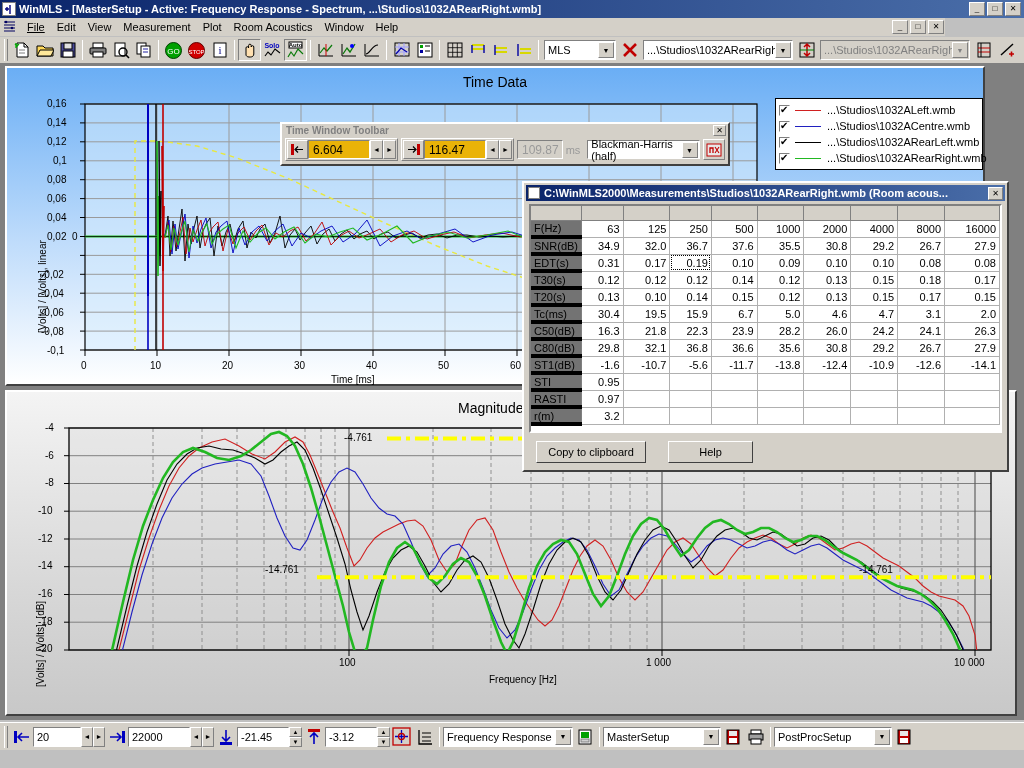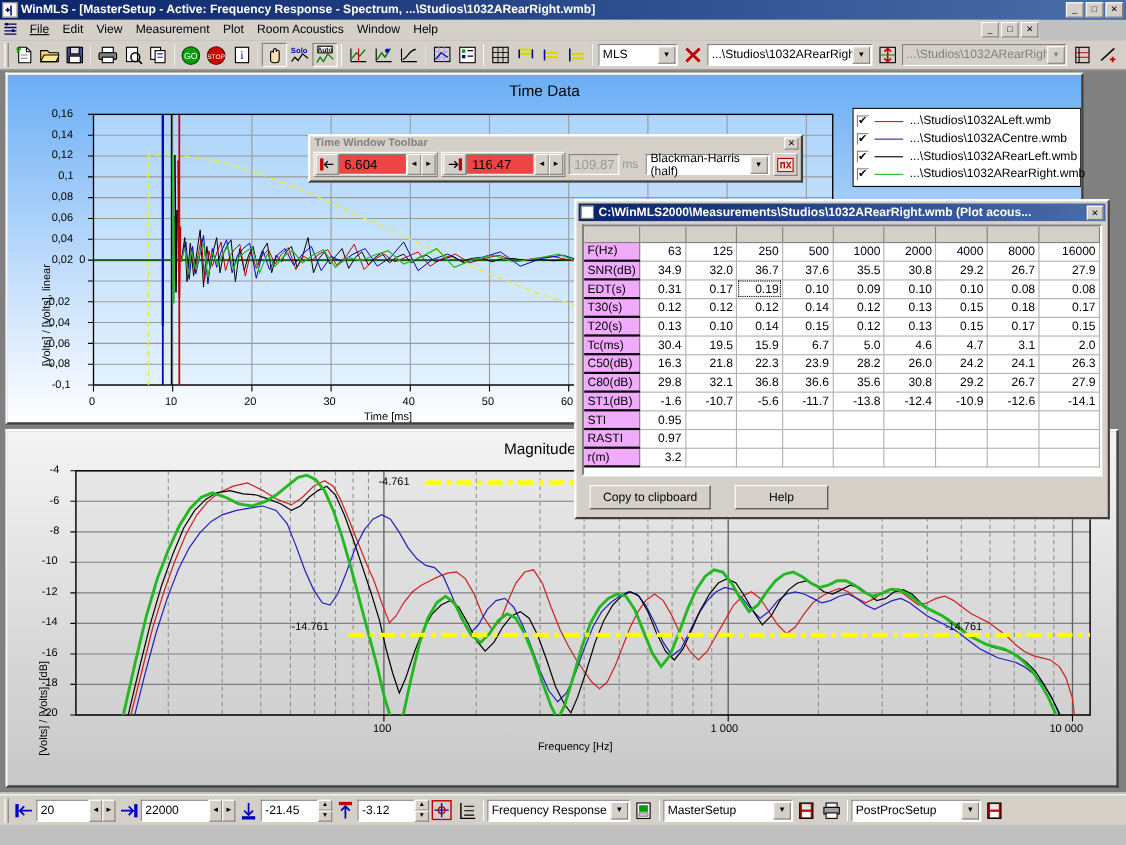--- a/index.html
+++ b/index.html
@@ -146,21 +146,21 @@
     text-align: center;
   }
   #twt .twt-row { display: flex; align-items: center; padding: 1px 3px; gap: 3px; }
   .twt-grp { display:flex; align-items:center; border:1px solid; border-color:#ffffff #808080 #808080 #ffffff; padding:1px;}
   .twt-ico {
     width: 21px; height: 19px; background: #d4d0c8;
     border: 1px solid; border-color: #ffffff #808080 #808080 #ffffff;
     display: flex; align-items: center; justify-content: center;
   }
   .twt-edit {
-    width: 62px; height: 19px; background: #ef4444; border: 1px solid;
+    width: 62px; height: 19px; background: #eab308; border: 1px solid;
     border-color: #808080 #ffffff #ffffff #808080; font-size: 12px;
     display: flex; align-items: center; padding-left: 4px;
   }
   .twt-edit.dis { background: #d4d0c8; color: #9a9a9a; }
   .twt-spin { display: flex; }
   .twt-spin div {
     width: 13px; height: 19px; background: #d4d0c8; border: 1px solid;
     border-color: #ffffff #808080 #808080 #ffffff;
     font-size: 7px; display: flex; align-items: center; justify-content: center;
   }
@@ -189,22 +189,22 @@
   .grid-wrap {
     margin: 3px 5px 0 5px; height: 229px; background: #fff;
     border: 2px solid; border-color: #808080 #ffffff #ffffff #808080; overflow: hidden;
   }
   table.grid { border-collapse: collapse; width: 100%; font-size: 11px; }
   table.grid td {
     border-right: 1px solid #b0b0b0; border-bottom: 1px solid #b0b0b0;
     height: 17px; padding: 0 3px; text-align: right; white-space: nowrap;
   }
   table.grid td.rowhdr {
-    background: #f0abfc; text-align: left; width: 48px;
-    border-right: 1px solid #808080; border-bottom: 2px solid #000000;
+    background: #737373; text-align: left; width: 48px;
+    border-right: 1px solid #808080; border-bottom: 4px solid #000000;
     font-size: 11px;
   }
   table.grid tr.hdrrow td {
     background: #d4d0c8; height: 14px;
     border-right: 1px solid #808080; border-bottom: 1px solid #808080;
   }
   table.grid td.sel { outline: 1px dotted #000; outline-offset: -2px; }
   .dlg-btnrow { display: flex; gap: 22px; padding: 8px 16px 0 12px; }
   .dlg-btn {
     background: #d4d0c8; border: 1px solid; border-color: #ffffff #404040 #404040 #ffffff;
@@ -796,21 +796,21 @@
             <path d="M4 10V5h3v5" fill="none" stroke="#c00000" stroke-width="1.3"></path>
             <path d="M9 4l4 6 M13 4l-4 6" stroke="#c00000" stroke-width="1.1"></path>
           </svg>
         </div>
       </div>
     </div>
 
     <div id="tbl-dlg" style="left:522px; top:117px;" data-name="room-acoustics-table-dialog">
       <div class="dlg-cap" data-name="dialog-title-bar">
         <div class="dlg-cap-ico" data-name="document-icon"></div>
-        <div class="dlg-cap-txt" data-name="dialog-title">C:\WinMLS2000\Measurements\Studios\1032ARearRight.wmb (Plot acous...</div>
+        <div class="dlg-cap-txt" data-name="dialog-title">C:\WinMLS2000\Measurements\Studios\1032ARearRight.wmb (Room acous...</div>
         <div class="dlg-cap-x" data-name="close-icon">✕</div>
       </div>
       <div class="grid-wrap" data-name="acoustic-parameters-grid">
         <table class="grid" data-name="parameters-table">
           <tbody>
               <tr class="hdrrow" data-name="table-header-row">
             <td class="rowhdr" data-name="corner-cell"></td>
             <td data-name="col-header"></td>
             <td data-name="col-header"></td>
             <td data-name="col-header"></td>

